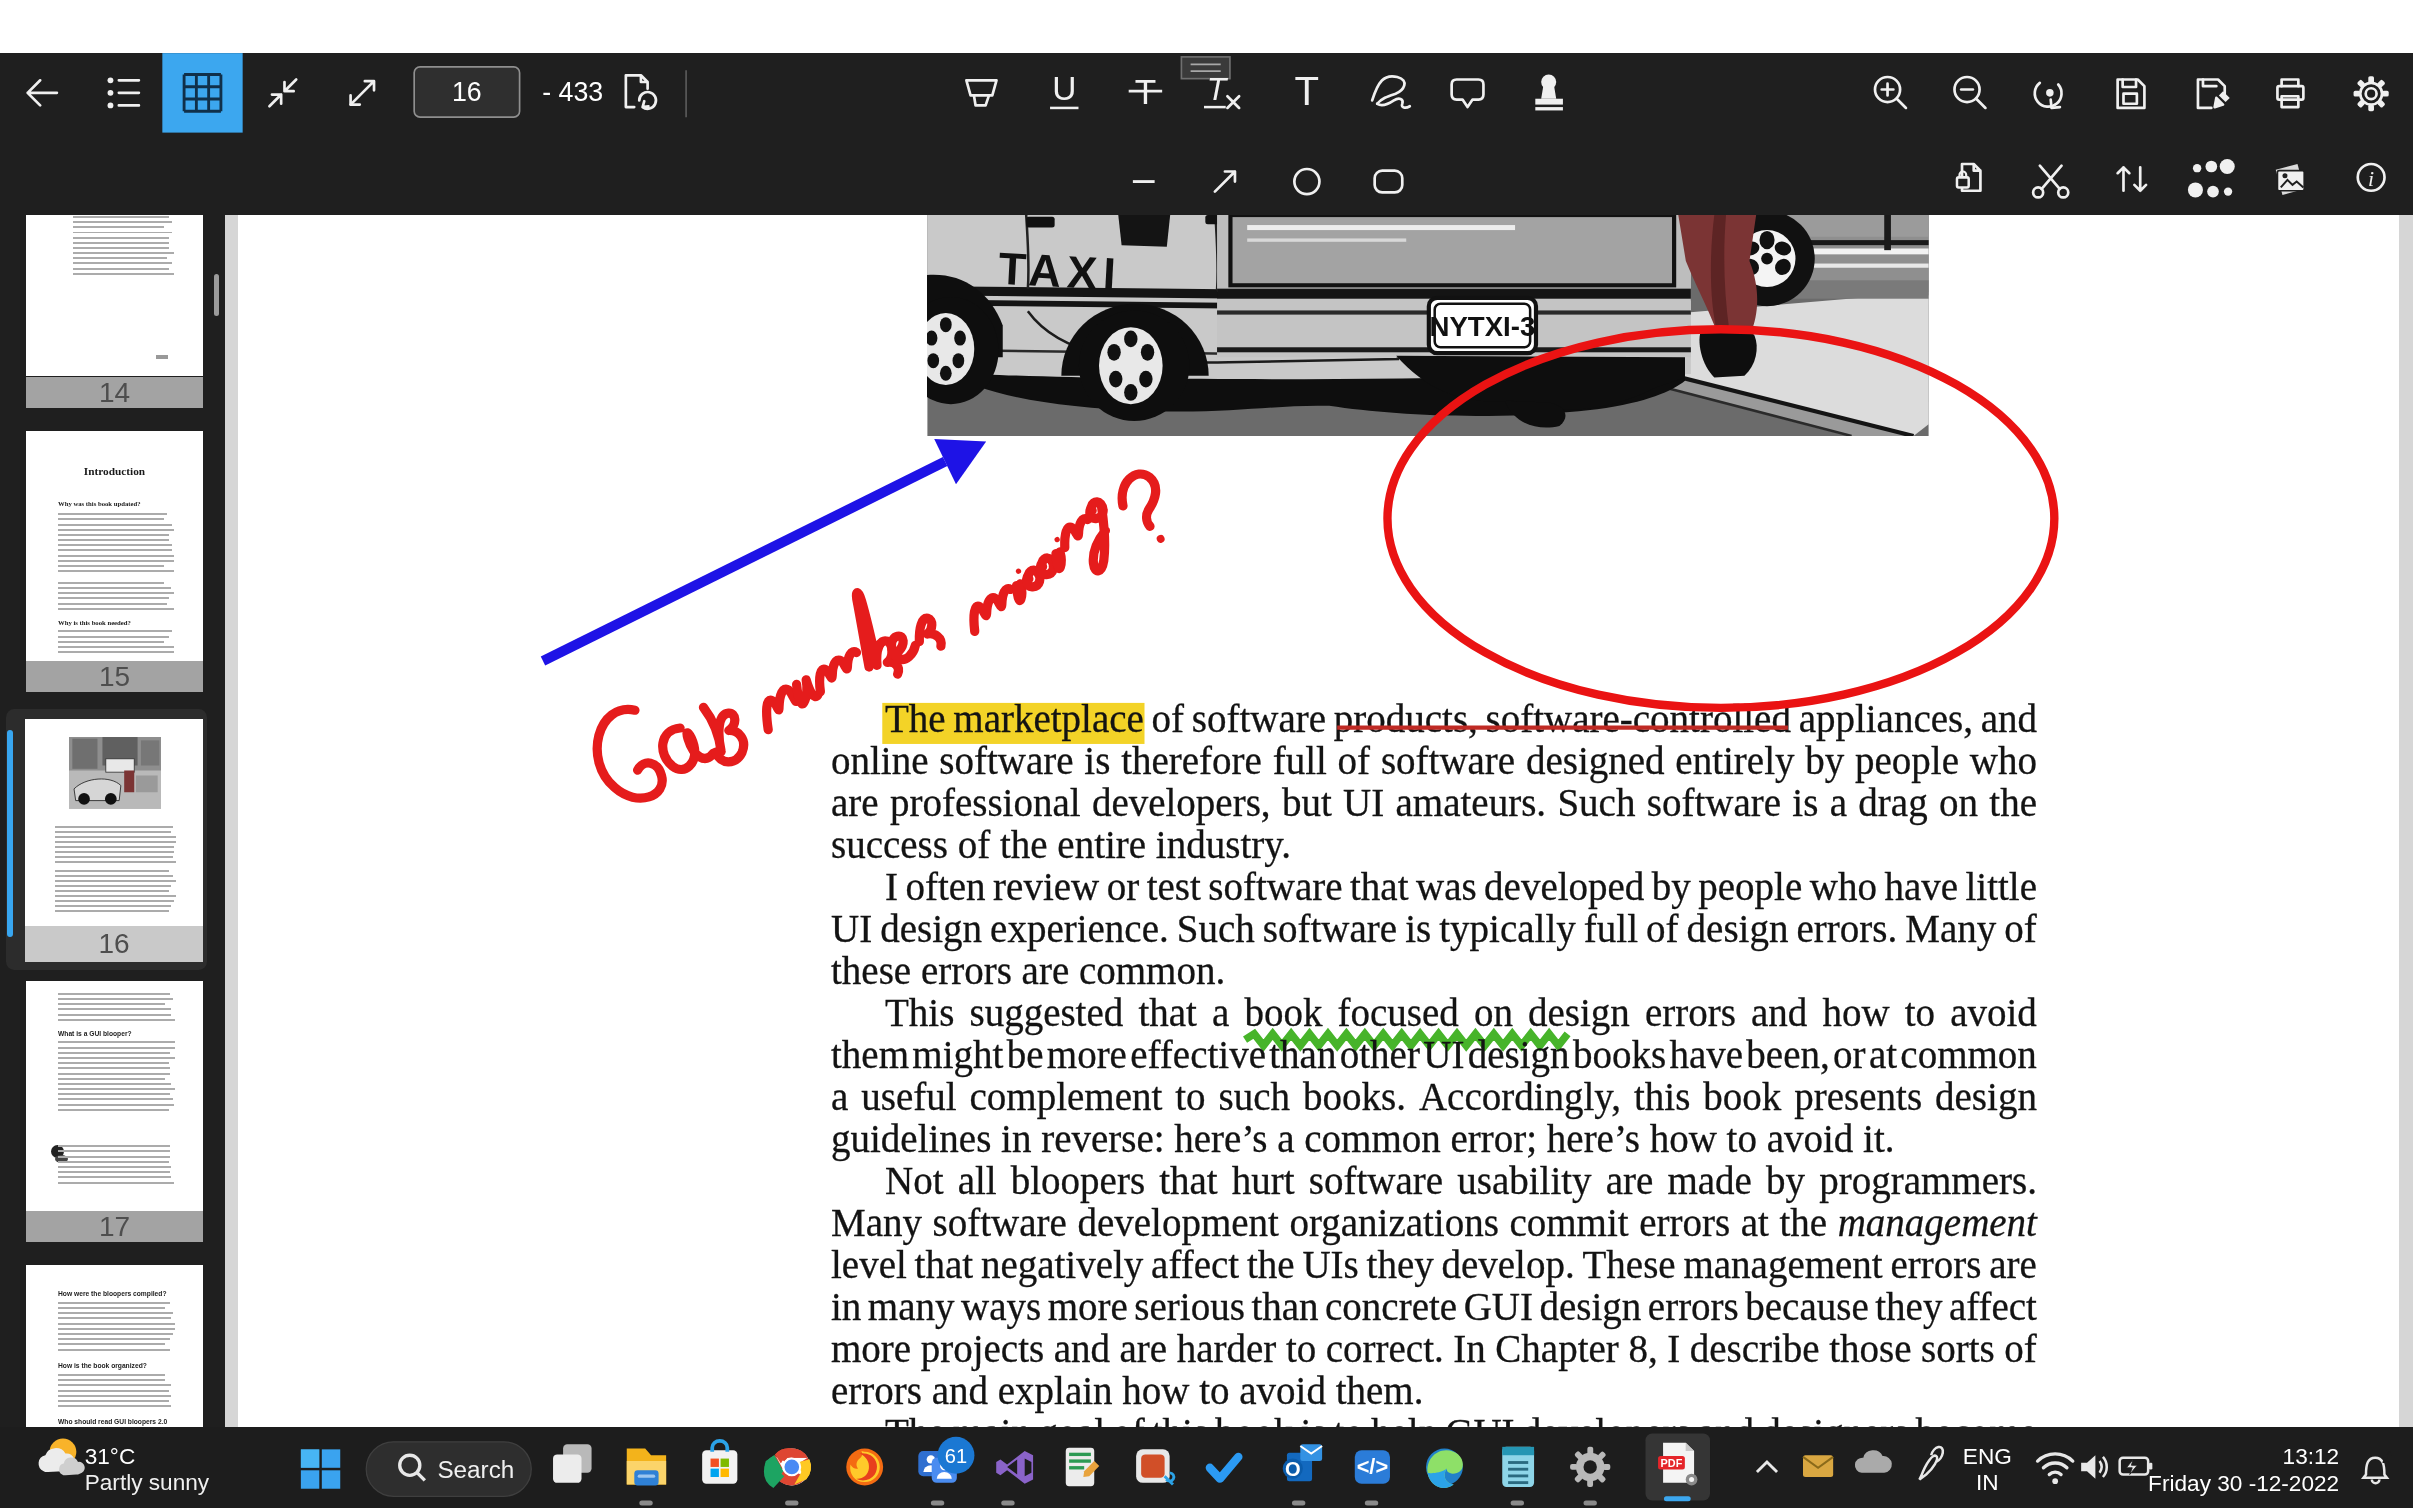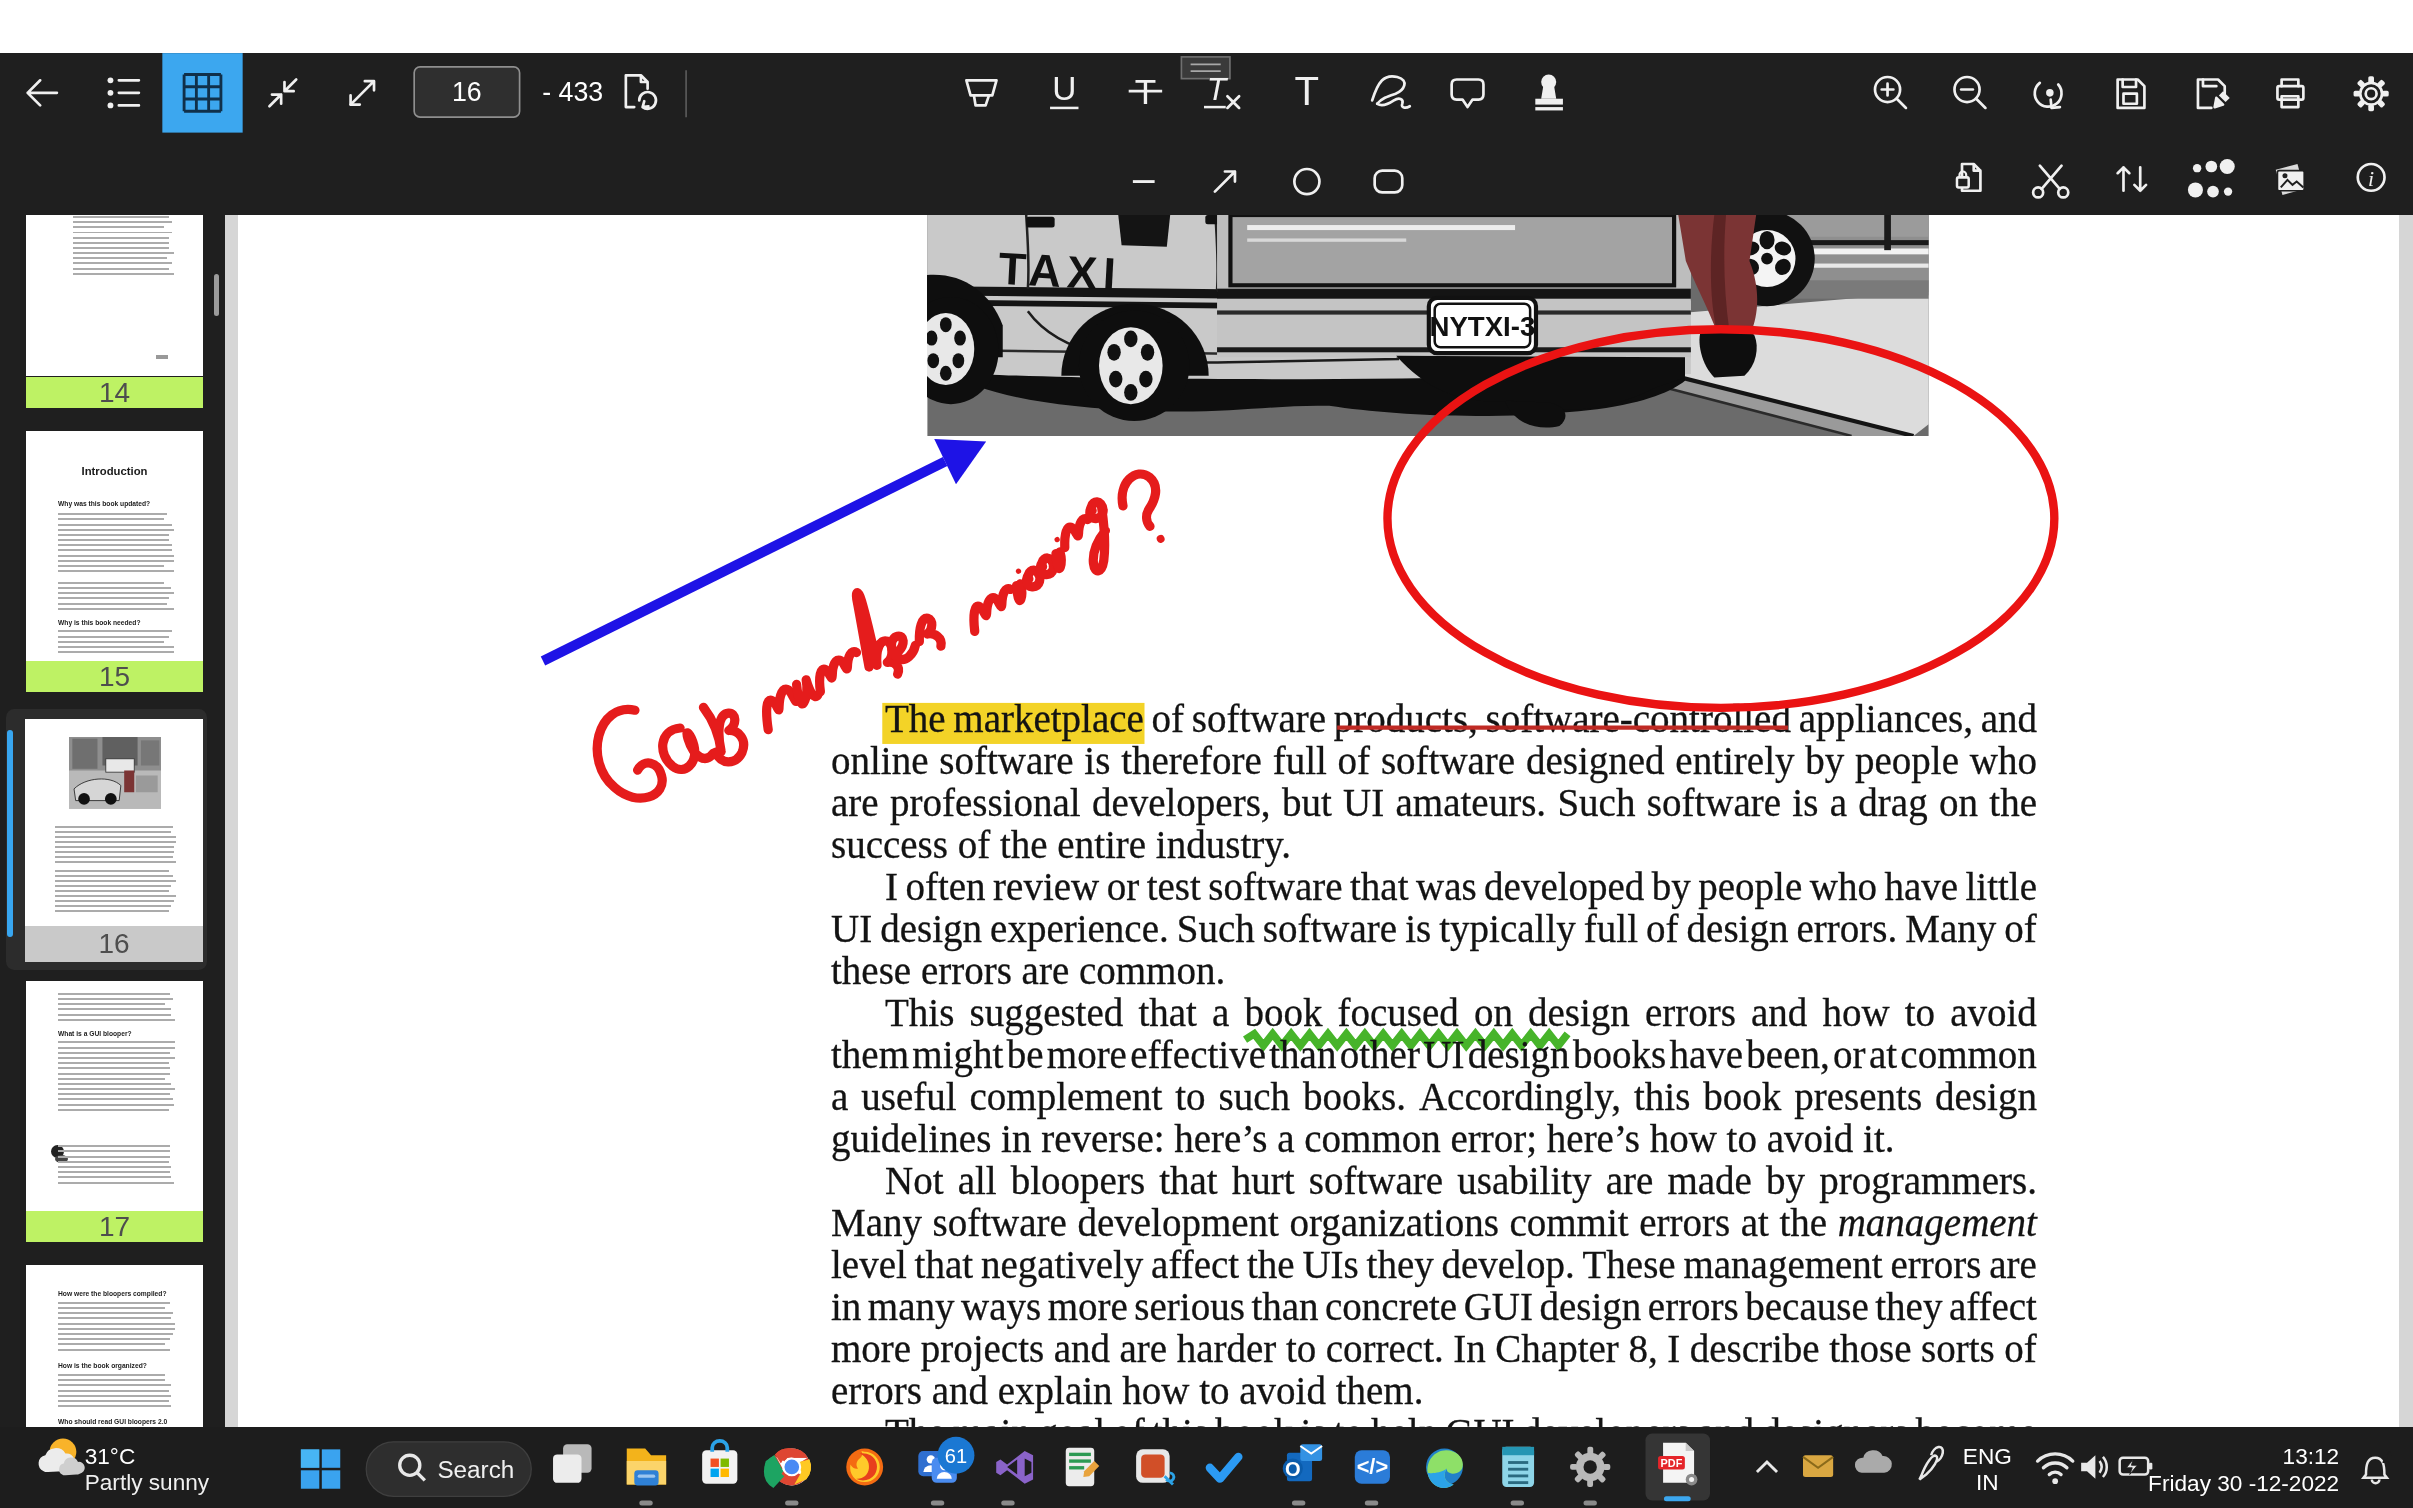--- a/index.html
+++ b/index.html
@@ -5,21 +5,21 @@
   * { margin:0; padding:0; box-sizing:border-box; }
   html,body { width:2413px; height:1508px; overflow:hidden; background:#fff;
     font-family:"Liberation Sans", sans-serif; }
   .abs { position:absolute; }
   #stage { position:relative; width:2413px; height:1508px; }
   #titlebar { position:absolute; left:0; top:0; width:2413px; height:53px; background:#0a78d2; }
   #titlebar .appname { position:absolute; left:21px; top:16px; color:#fff; font-size:19px; }
   #toolbar { position:absolute; left:0; top:53px; width:2413px; height:162px; background:#1f1f1f; }
   #sidebar { position:absolute; left:0; top:215px; width:225px; height:1214px; background:#1f1f1f; }
   .thumbpage { position:absolute; background:#fff; overflow:hidden; }
-  .thumbstrip { position:absolute; background:#bef264; color:#4e4e4e; font-size:28px; text-align:center; }
+  .thumbstrip { position:absolute; background:#a3a3a3; color:#4e4e4e; font-size:28px; text-align:center; }
   #content { position:absolute; left:225px; top:215px; width:2189px; height:1214px; background:#fff; }
   #lstrip { position:absolute; left:225px; top:215px; width:13.4px; height:1214px; background:#d6d6d6; }
   #rstrip { position:absolute; left:2399px; top:215px; width:14.2px; height:1214px; background:#d6d6d6; }
   #bodytext { position:absolute; left:831px; top:698px; width:1206px;
       font-family:"Liberation Serif", serif; font-size:39px; line-height:42px; color:#131313; -webkit-text-stroke:0.3px #131313; }
   .jl { display:flex; justify-content:space-between; white-space:nowrap; }
   .jl.ind { margin-left:54px; }
   #taskbar { position:absolute; left:0; top:1427px; width:2413px; height:81px; background:#1d1d1d; }
 </style>
 </head>
@@ -392,21 +392,21 @@
 <div style="position:absolute; left:47px; top:38px; width:101px; height:1.9px; background:#ababab;"></div>
 <div style="position:absolute; left:47px; top:43px; width:94px; height:1.9px; background:#ababab;"></div>
 <div style="position:absolute; left:47px; top:48px; width:99px; height:1.9px; background:#ababab;"></div>
 <div style="position:absolute; left:47px; top:54px; width:96px; height:1.9px; background:#ababab;"></div>
 <div style="position:absolute; left:47px; top:59px; width:101px; height:1.9px; background:#ababab;"></div>
 <div style="position:absolute; left:130px; top:141px; width:11.7px; height:3.4px; background:#999;"></div>
 </div>
       </div>
 <div class="thumbstrip" style="left:26px; top:162px; width:177px; height:31px; line-height:31px;">14</div>
 <div class="thumbpage" style="left:26px; top:216px; width:177px; height:230px;">
-<div style="position:relative; width:147px; height:230px; font-family:Liberation Sans, sans-serif;">
+<div style="position:relative; width:147px; height:230px; font-family:Liberation Serif, serif;">
 <div style="position:absolute; left:0; top:34px; width:177px; text-align:center; font-size:11.3px; font-weight:bold; color:#1a1a1a;">Introduction</div>
 <div style="position:absolute; left:32px; top:69px; font-size:6.7px; font-weight:bold; color:#222;">Why was this book updated?</div>
 <div style="position:absolute; left:32px; top:82px; width:109px; height:1.9px; background:#ababab;"></div>
 <div style="position:absolute; left:32px; top:87px; width:106px; height:1.9px; background:#ababab;"></div>
 <div style="position:absolute; left:32px; top:93px; width:114px; height:1.9px; background:#ababab;"></div>
 <div style="position:absolute; left:32px; top:98px; width:116px; height:1.9px; background:#ababab;"></div>
 <div style="position:absolute; left:32px; top:103px; width:111px; height:1.9px; background:#ababab;"></div>
 <div style="position:absolute; left:32px; top:108px; width:111px; height:1.9px; background:#ababab;"></div>
 <div style="position:absolute; left:32px; top:113px; width:114px; height:1.9px; background:#ababab;"></div>
 <div style="position:absolute; left:32px; top:118px; width:114px; height:1.9px; background:#ababab;"></div>

